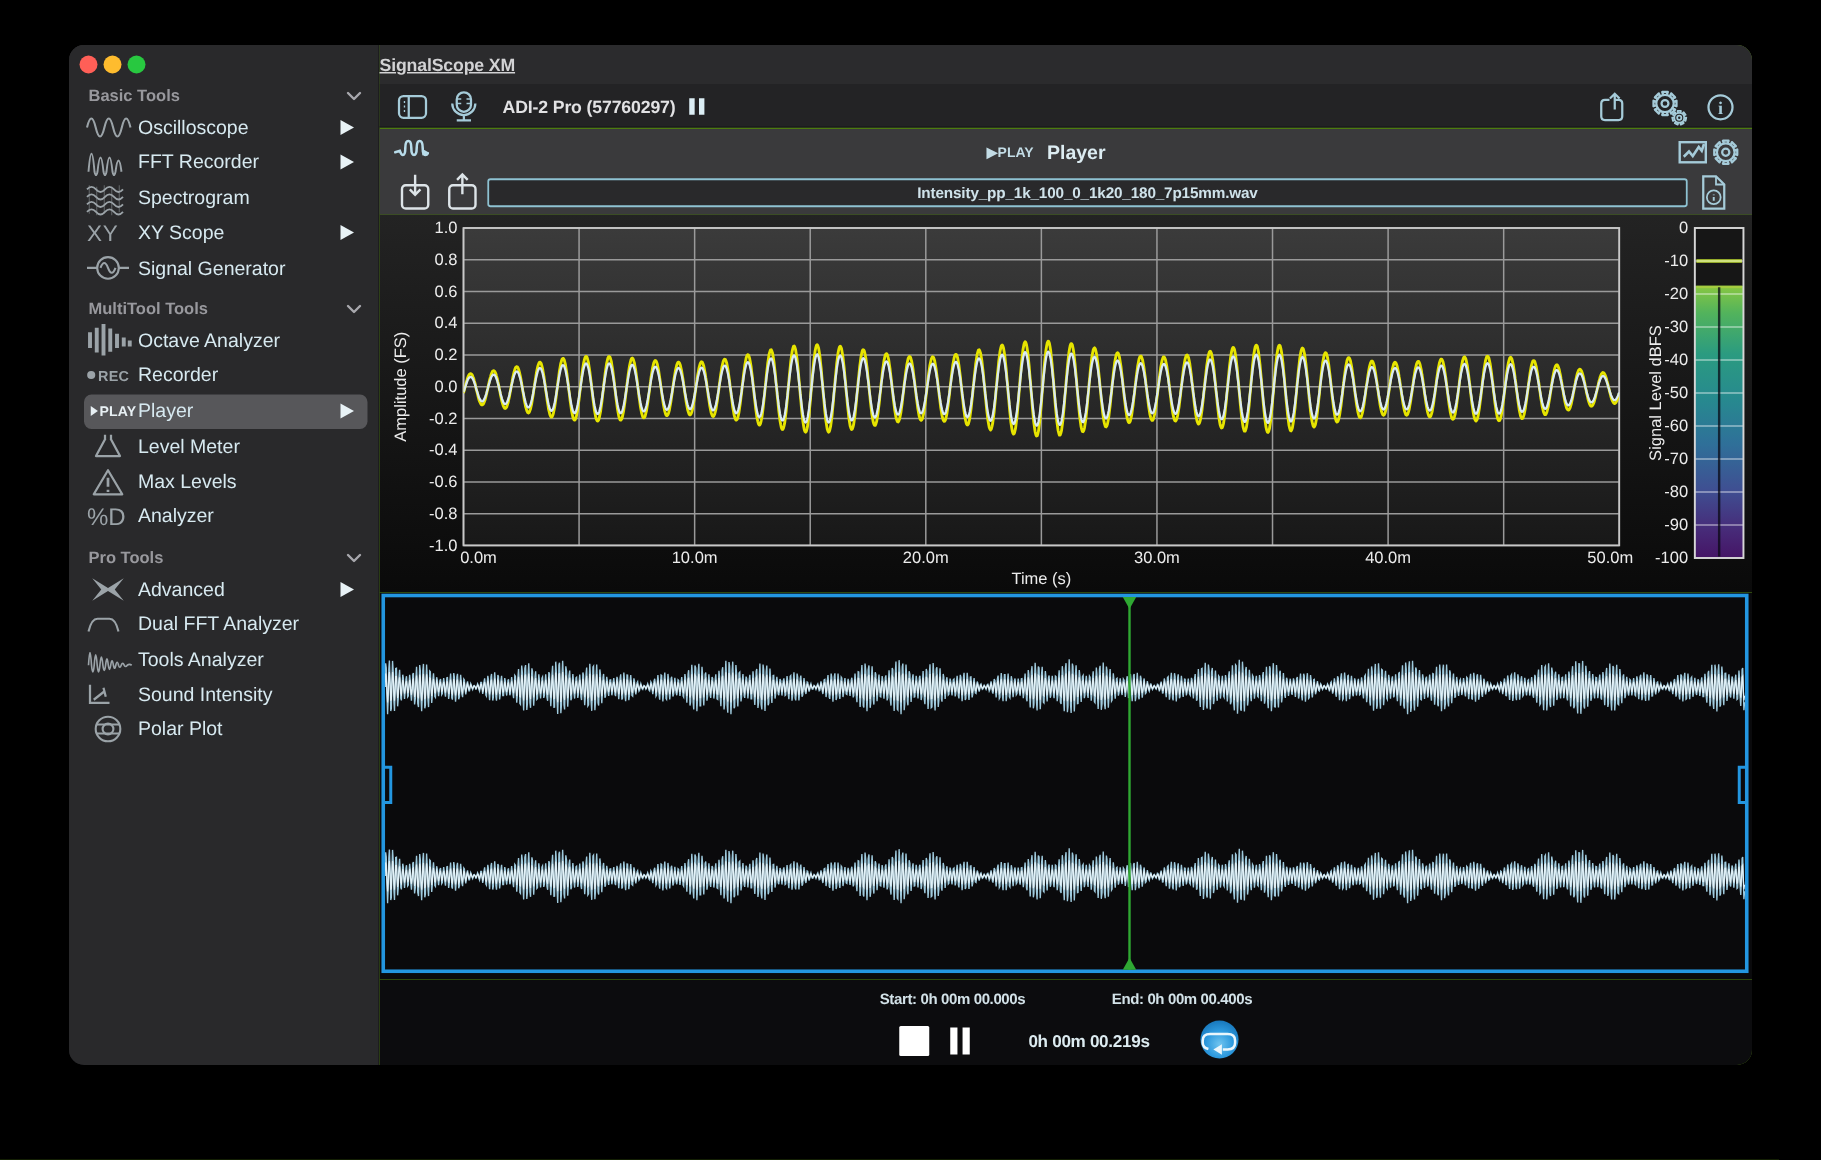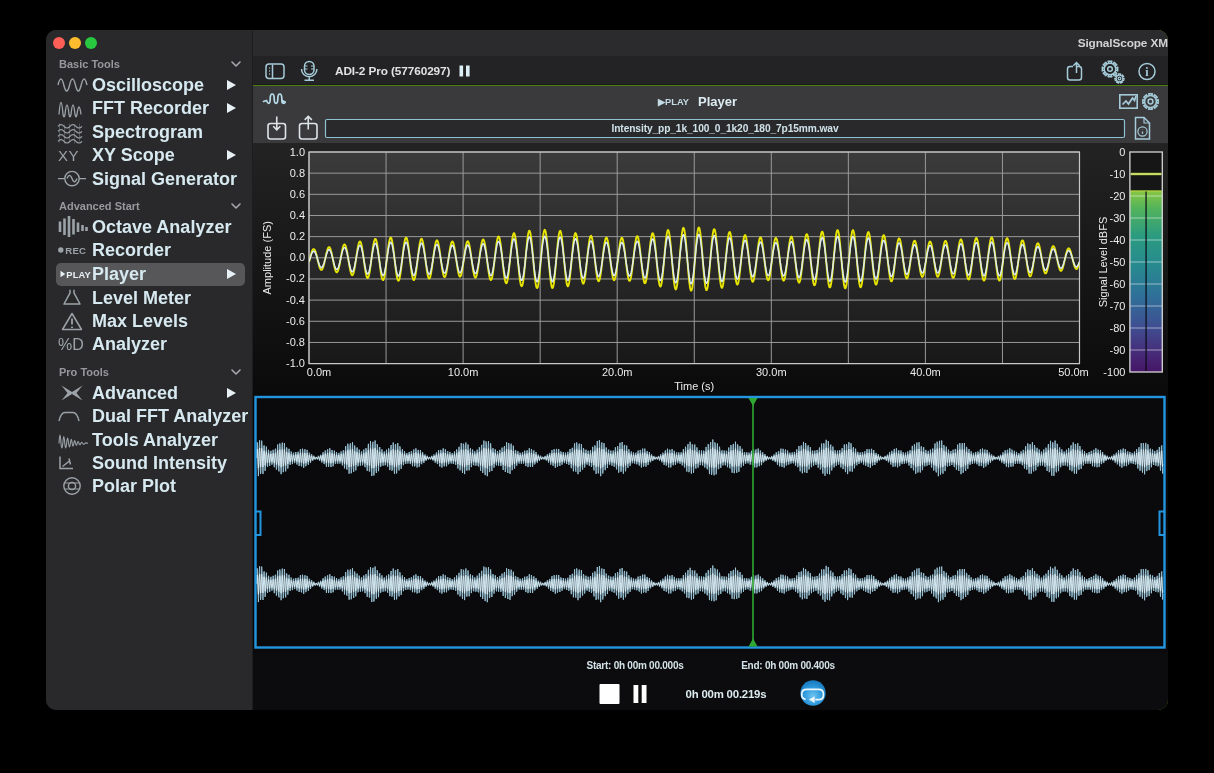--- a/index.html
+++ b/index.html
@@ -5,28 +5,28 @@
   * { margin:0; padding:0; box-sizing:border-box; }
   html,body { width:1214px; height:773px; background:#000; overflow:hidden;
     font-family:"Liberation Sans", sans-serif; }
   #win { position:absolute; left:46px; top:30px; width:1122px; height:680px;
     border-radius:10px; overflow:hidden; background:#151517;
     box-shadow: inset 0 1px 0 rgba(255,255,255,0.12); }
   #sidebar { position:absolute; left:0; top:0; width:207px; height:680px;
     background:#29292b; border-right:1px solid #1d1d1f; }
   #main { position:absolute; left:207px; top:0; width:915px; height:680px; background:#4d7c0f;}
   #titlebar { position:absolute; left:0; top:0; width:915px; height:26px; background:#2b2b2d; }
-  #titletext { position:absolute; left:207px; top:0; width:915px; height:26px; text-align:right;
-    line-height:26px; font-size:11.8px; font-weight:bold; color:#d2d2d4; letter-spacing:-0.1px; }
+  #titletext { position:absolute; left:207px; top:0; width:915px; height:26px; text-align:left;
+    line-height:26px; font-size:11.8px; font-weight:bold; color:#d2d2d4; letter-spacing:-0.1px;text-decoration:underline; }
   #row1 { position:absolute; left:0; top:26px; width:915px; height:29px; background:#232325;
     border-bottom:1px solid #1c1c1e; }
   #row2 { position:absolute; left:0; top:56px; width:915px; height:57px; background:#3a3a3c; }
   .dot { position:absolute; width:12px; height:12px; border-radius:50%; top:7px; }
-  .sitem { position:absolute; left:46px; height:16px; line-height:16px; font-size:18px;
-    font-weight:bold; color:#d7e9f0; }
+  .sitem { position:absolute; left:46px; height:16px; line-height:16px; font-size:13px;
+    font-weight:normal; color:#d7e9f0; }
   .shead { position:absolute; left:13px; height:14px; line-height:14px; font-size:11px;
     font-weight:bold; color:#98989d; }
   .schev { position:absolute; left:183px; width:14px; height:14px; }
   .sarrow { position:absolute; left:181px; width:0; height:0; border-left:9px solid #e8f2f6;
     border-top:5.5px solid transparent; border-bottom:5.5px solid transparent; }
   #selrow { position:absolute; left:10px; top:232.5px; width:189px; height:23px;
     background:#57575a; border-radius:5px; }
   svg { display:block; }
 </style>
 </head>
@@ -71,21 +71,21 @@
  <circle cx="26" cy="456" r="8.2"></circle>
  <circle cx="26" cy="456" r="3.6"></circle>
  <path d="M18.2 453 h15.6 M18.2 459 h15.6" stroke-width="1.2"></path>
 </g>
 </svg>
       </div>
   <div class="shead" style="top:26.5px">Basic Tools</div>
       <svg class="schev" style="top:26.5px" viewBox="0 0 14 14">
         <path d="M3 5 L7 9 L11 5" fill="none" stroke="#a8a8ad" stroke-width="1.6" stroke-linecap="round" stroke-linejoin="round"></path>
       </svg>
-      <div class="shead" style="top:169.3px">Advanced Start</div>
+      <div class="shead" style="top:169.3px">MultiTool Tools</div>
       <svg class="schev" style="top:169.3px" viewBox="0 0 14 14">
         <path d="M3 5 L7 9 L11 5" fill="none" stroke="#a8a8ad" stroke-width="1.6" stroke-linecap="round" stroke-linejoin="round"></path>
       </svg>
       <div class="shead" style="top:335px">Pro Tools</div>
       <svg class="schev" style="top:335px" viewBox="0 0 14 14">
         <path d="M3 5 L7 9 L11 5" fill="none" stroke="#a8a8ad" stroke-width="1.6" stroke-linecap="round" stroke-linejoin="round"></path>
       </svg>
       <div class="sitem" style="top:47px">Oscilloscope</div>
       <div class="sarrow" style="top:49.5px"></div>
       <div class="sitem" style="top:70.4px">FFT Recorder</div>

